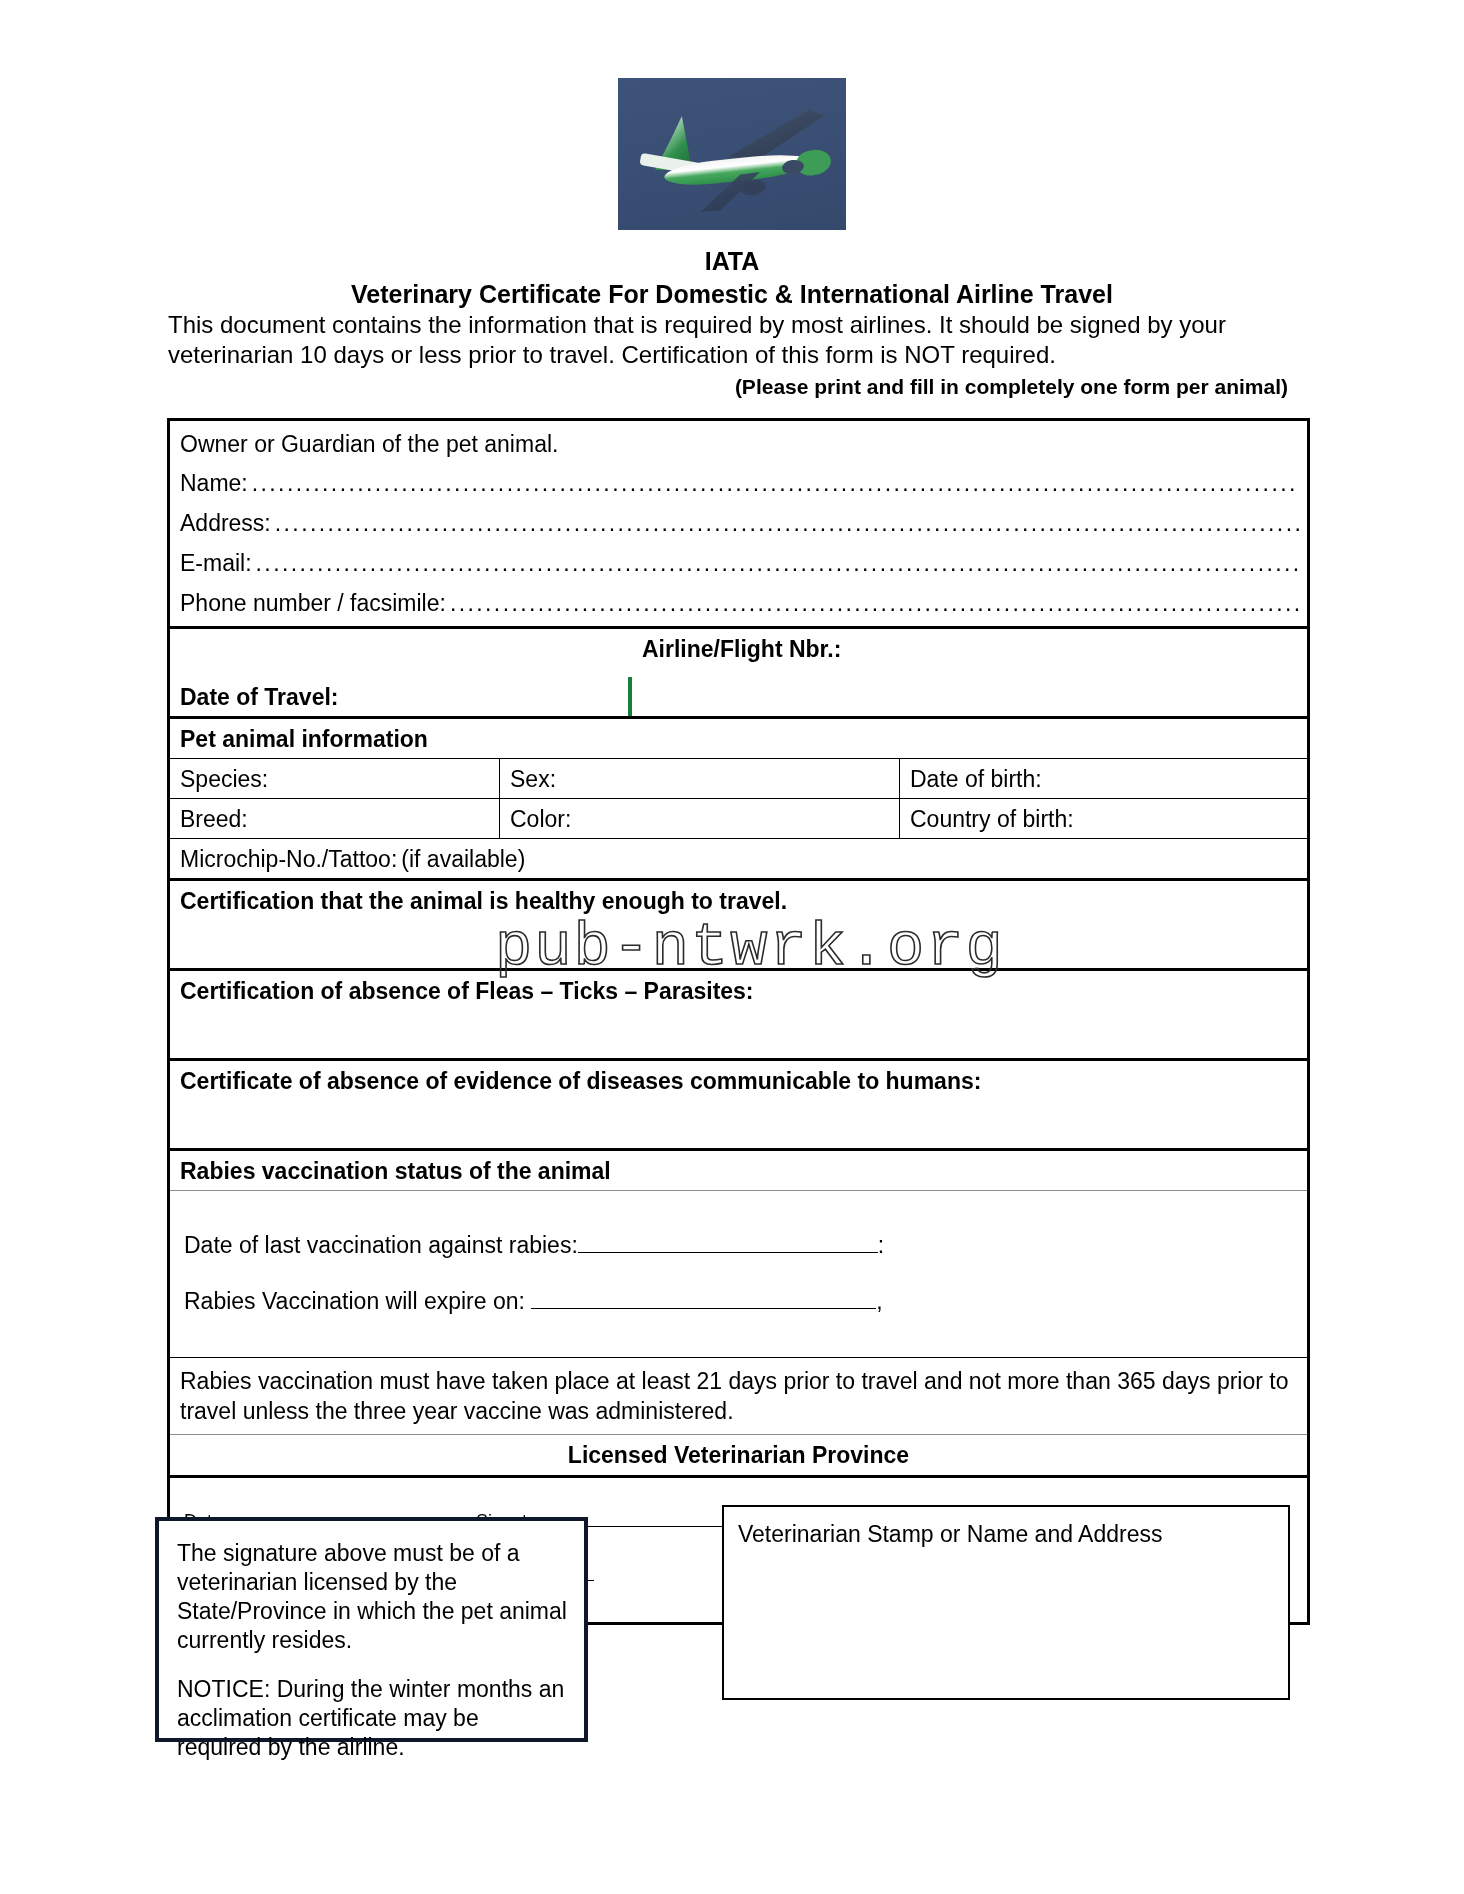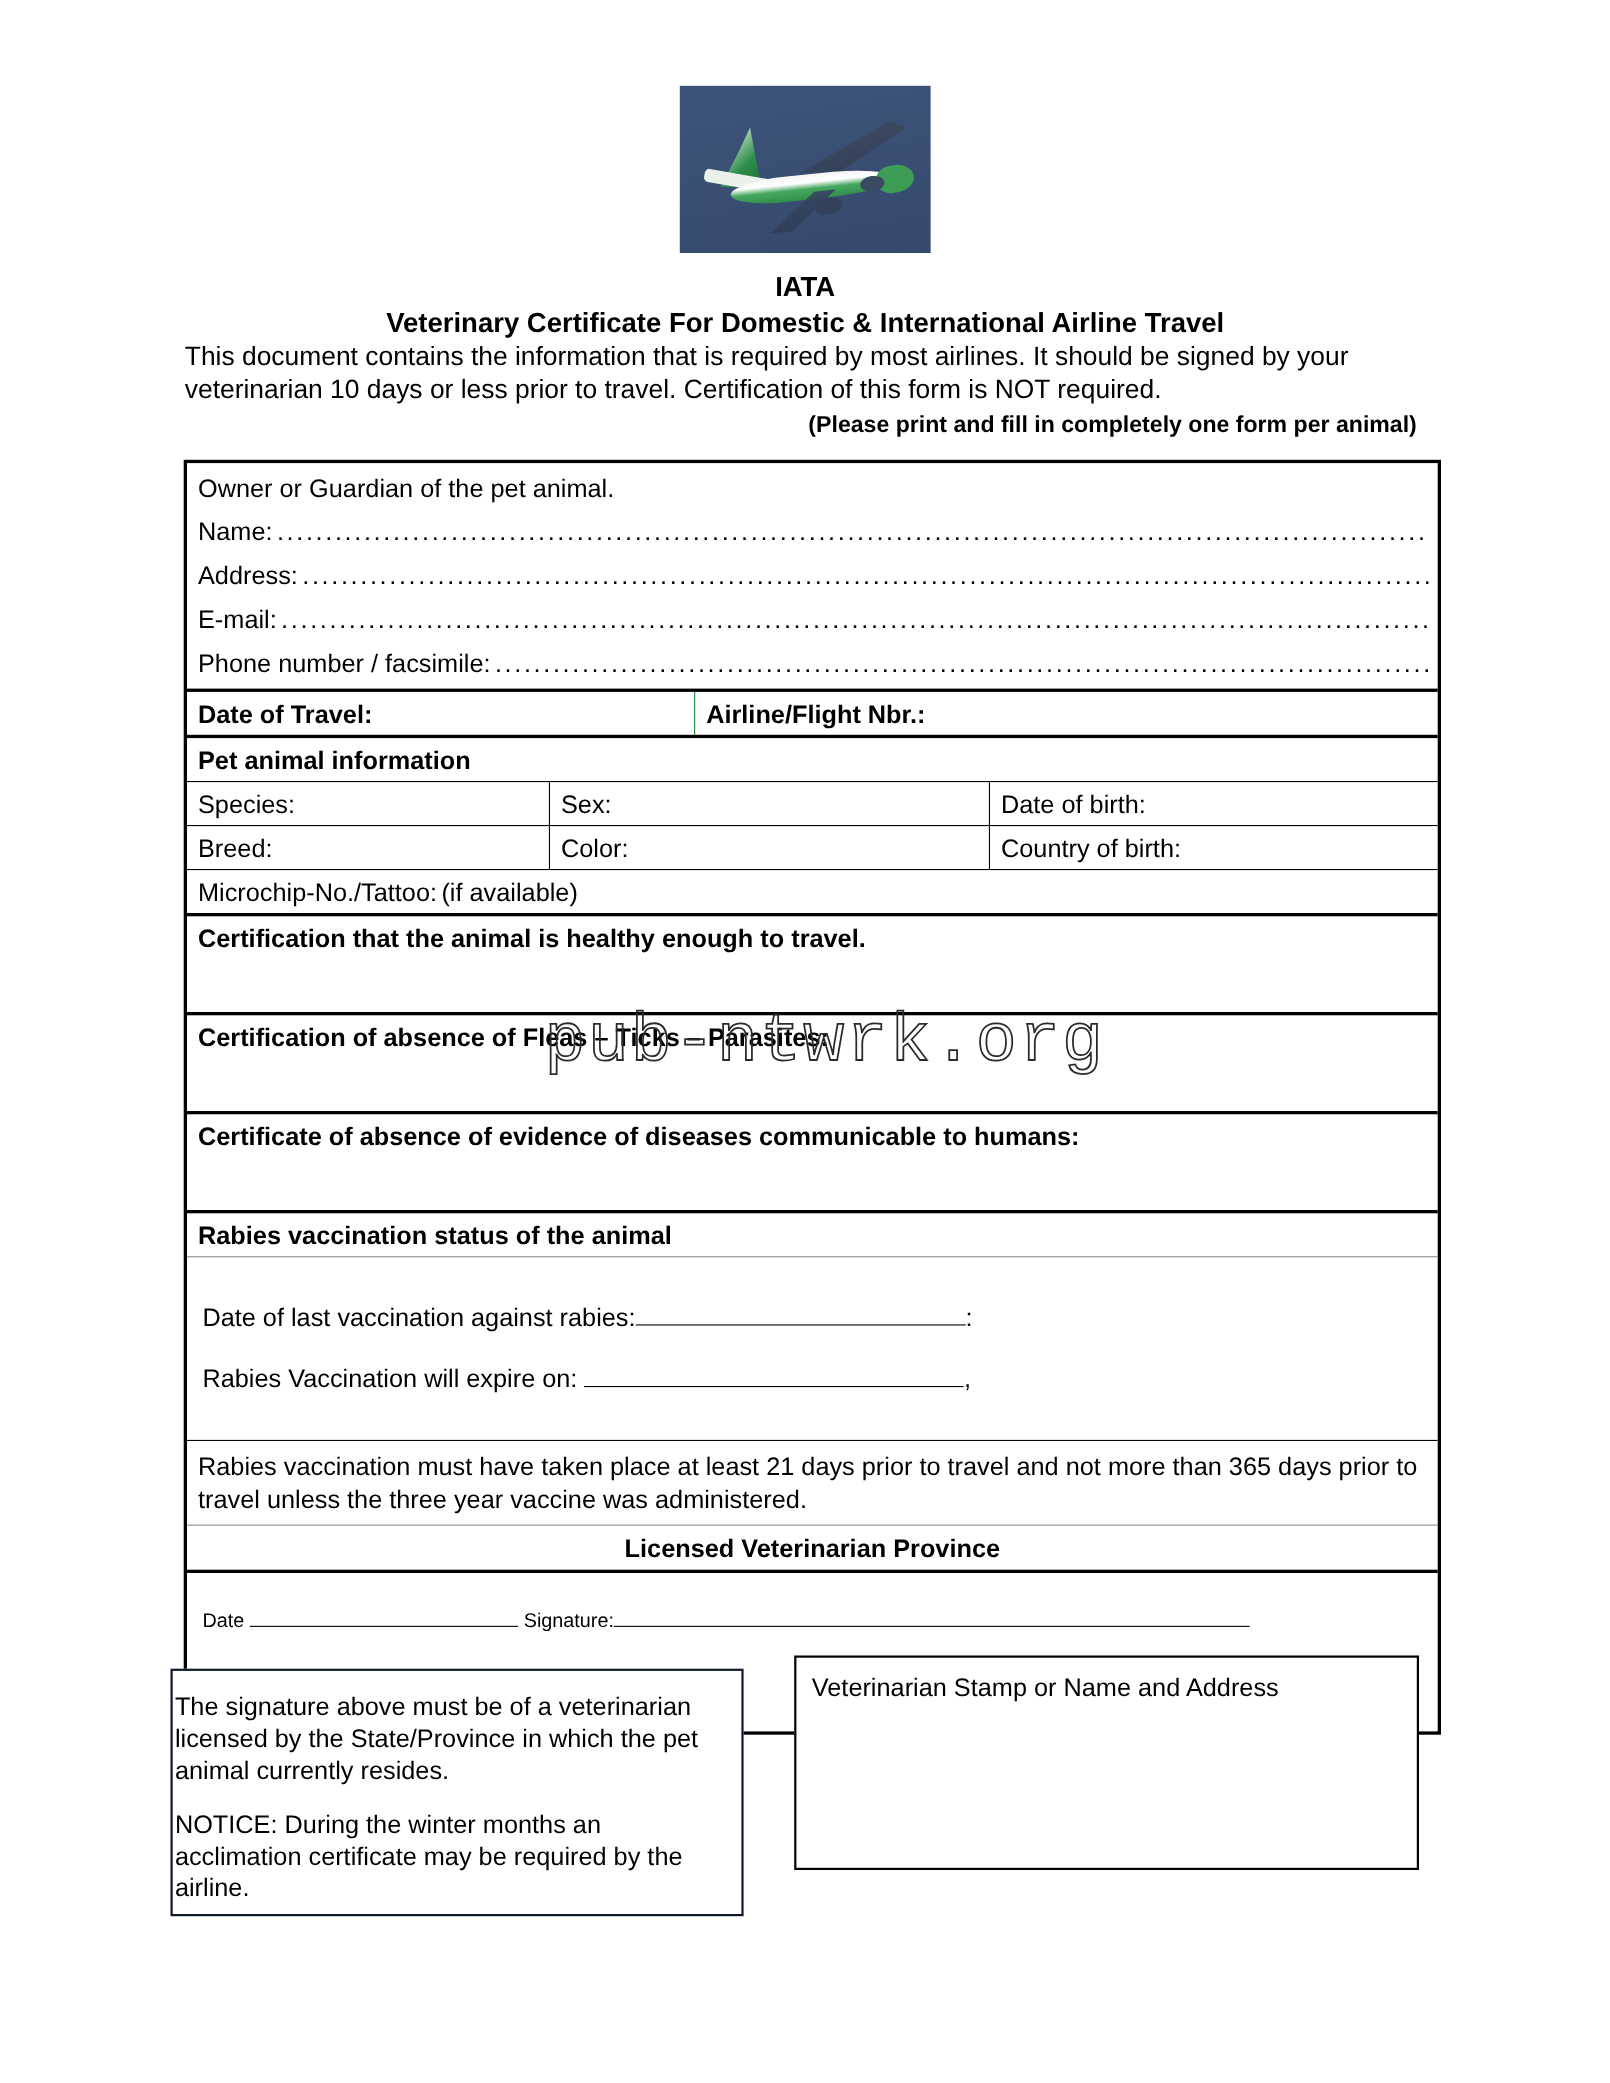--- a/index.html
+++ b/index.html
@@ -206,22 +206,23 @@
     content: "........................................................................................................................................................................................................................................................";
     letter-spacing: 2.4px;
     font-size: 23px;
     display: block;
     white-space: nowrap;
   }
 
   .split2 { display: flex; }
   .split2 > div:first-child {
     flex: 0 0 462px;
-    border-right: 1px solid #15803d;
-    box-sizing: border-box;
+    border-right: 4px solid #15803d;
+    box-sizing: border-box;
+    margin-top: 48px;
   }
   .split2 > div:last-child { flex: 1 1 auto; }
 
   .split3 { display: flex; }
   .split3 > div {
     box-sizing: border-box;
   }
   .split3 > .c1 { flex: 0 0 330px; border-right: 1px solid #000; }
   .split3 > .c2 { flex: 0 0 400px; border-right: 1px solid #000; }
   .split3 > .c3 { flex: 1 1 auto; }
@@ -258,25 +259,25 @@
     padding: 16px 10px 20px 14px;
     font-size: 18px;
     line-height: 54px;
   }
 
   
   .notice-box {
     position: absolute;
     left: 155px;
     top: 1517px;
-    width: 521px;
+    width: 433px;
     height: 225px;
-    border: 2px solid #0f172a;
-    box-sizing: border-box;
-    padding: 18px 16px 14px 2px;
+    border: 4px solid #0f172a;
+    box-sizing: border-box;
+    padding: 18px 16px 14px 18px;
     font-size: 23px;
     line-height: 29px;
     background: #fff;
   }
   .notice-gap { height: 20px; }
 
   .stamp-box {
     position: absolute;
     left: 722px;
     top: 1505px;

